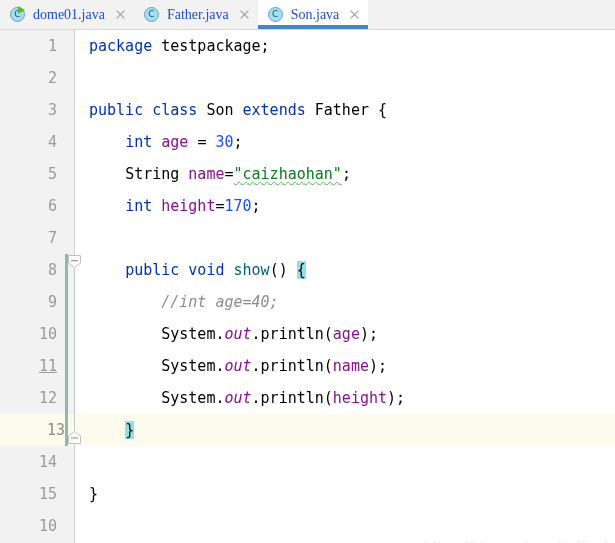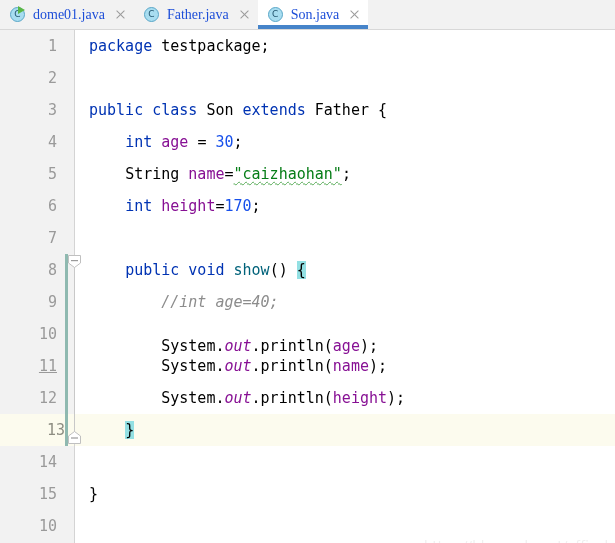--- a/index.html
+++ b/index.html
@@ -345,21 +345,21 @@
       <div class="code" style="top:128px;"><span>    </span><span class="typ">String</span><span> </span><span class="fld">name</span><span class="pln">=</span><span class="str typo">"caizhaohan"</span><span class="pln">;</span></div>
 
       <div class="code" style="top:160px;"><span>    </span><span class="kw">int</span><span> </span><span class="fld">height</span><span class="pln">=</span><span class="num">170</span><span class="pln">;</span></div>
 
       <div class="code" style="top:192px;"></div>
 
       <div class="code" style="top:224px;"><span>    </span><span class="kw">public</span><span> </span><span class="kw">void</span><span> </span><span class="mth">show</span><span class="pln">()</span><span> </span><span class="pln brace-hl">{</span></div>
 
       <div class="code" style="top:256px;"><span>        </span><span class="cmt">//int age=40;</span></div>
 
-      <div class="code" style="top:288px;margin-top:12px;"><span>        </span><span class="typ">System</span><span class="pln">.</span><span class="sfld">out</span><span class="pln">.</span><span class="pln">println</span><span class="pln">(</span><span class="fld">age</span><span class="pln">)</span><span class="pln">;</span></div>
+      <div class="code" style="top:288px;"><span>        </span><span class="typ">System</span><span class="pln">.</span><span class="sfld">out</span><span class="pln">.</span><span class="pln">println</span><span class="pln">(</span><span class="fld">age</span><span class="pln">)</span><span class="pln">;</span></div>
 
       <div class="code" style="top:320px;"><span>        </span><span class="typ">System</span><span class="pln">.</span><span class="sfld">out</span><span class="pln">.</span><span class="pln">println</span><span class="pln">(</span><span class="fld">name</span><span class="pln">)</span><span class="pln">;</span></div>
 
       <div class="code" style="top:352px;"><span>        </span><span class="typ">System</span><span class="pln">.</span><span class="sfld">out</span><span class="pln">.</span><span class="pln">println</span><span class="pln">(</span><span class="fld">height</span><span class="pln">)</span><span class="pln">;</span></div>
 
       <div class="code" style="top:384px;"><span>    </span><span class="pln brace-hl">}</span></div>
 
       <div class="code" style="top:416px;"></div>
 
       <div class="code" style="top:448px;"><span class="pln">}</span></div>

